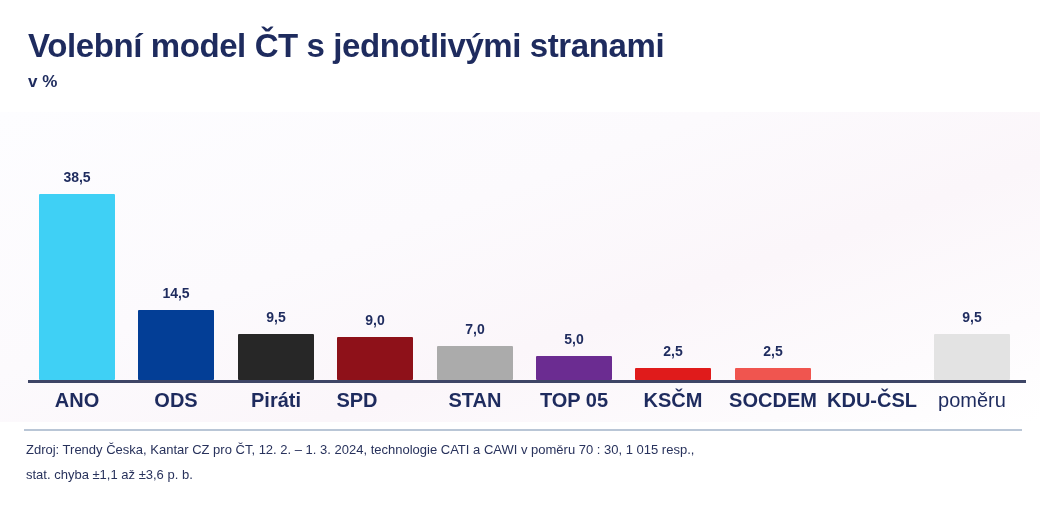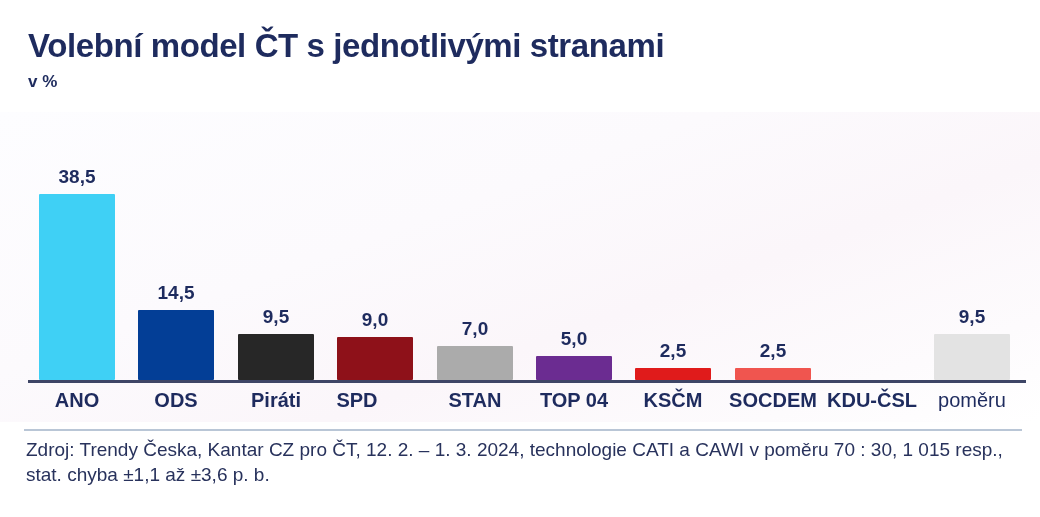--- a/index.html
+++ b/index.html
@@ -78,21 +78,21 @@
     left: 11px;
     width: 76px;
     border-radius: 1px;
   }
 
   .bar-value {
     position: absolute;
     left: 0;
     width: 98px;
     text-align: center;
-    font-size: 19px;
+    font-size: 14px;
     font-weight: bold;
     color: #1e2b5e;
     line-height: 20px;
   }
 
   
   #axis-line {
     position: absolute;
     left: 28px;
     top: 268px;
@@ -131,21 +131,21 @@
     width: 998px;
     height: 2px;
     background: #b9c6d6;
   }
 
   #footnote {
     position: absolute;
     left: 26px;
     top: 437px;
     width: 1000px;
-    font-size: 19px;
+    font-size: 13px;
     color: #28325c;
     line-height: 25px;
   }
 </style>
 </head>
 <body>
 
 <div id="header">
   <div id="chart-title">Volební model ČT s jednotlivými stranami</div>
   <div id="chart-subtitle">v %</div>
@@ -190,21 +190,21 @@
         <div class="bar-value" style="bottom: 53px;">9,5</div>
       </div>
     </div>
   <div id="axis-line"></div>
   <div id="cat-labels">
       <div class="cat-label" style="left: 0px;">ANO</div>
       <div class="cat-label" style="left: 99px;">ODS</div>
       <div class="cat-label" style="left: 199px;">Piráti</div>
       <div class="cat-label" style="left: 280px;">SPD</div>
       <div class="cat-label" style="left: 398px;">STAN</div>
-      <div class="cat-label" style="left: 497px;">TOP 04</div>
+      <div class="cat-label" style="left: 497px;">TOP 05</div>
       <div class="cat-label" style="left: 696px;">SOCDEM</div>
       <div class="cat-label" style="left: 596px;">KSČM</div>
       <div class="cat-label" style="left: 795px;">KDU-ČSL</div>
       <div class="cat-label plain" style="left: 895px;">poměru</div>
     </div>
 </div>
 
 <div id="footer-divider"></div>
 <div id="footnote">
   <div>Zdroj: Trendy Česka, Kantar CZ pro ČT, 12. 2. – 1. 3. 2024, technologie CATI a CAWI v poměru 70 : 30, 1 015 resp.,</div>

